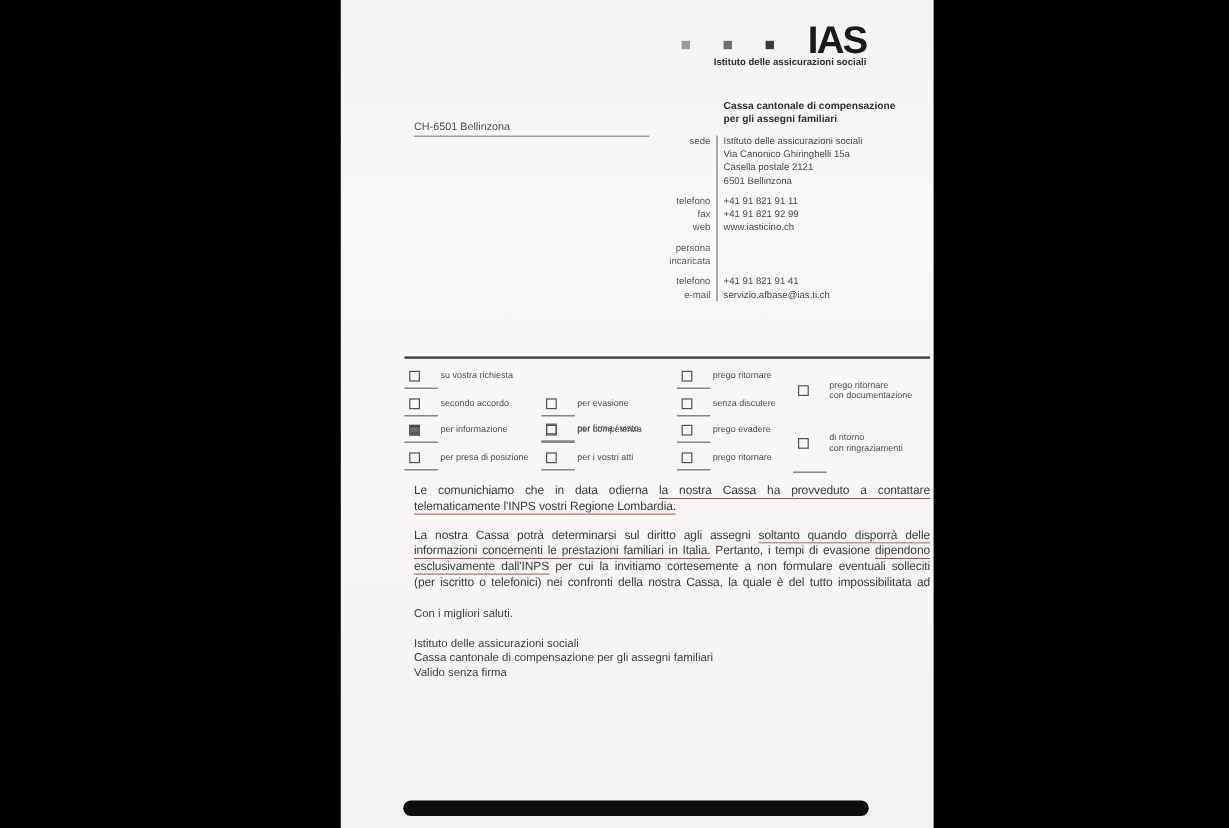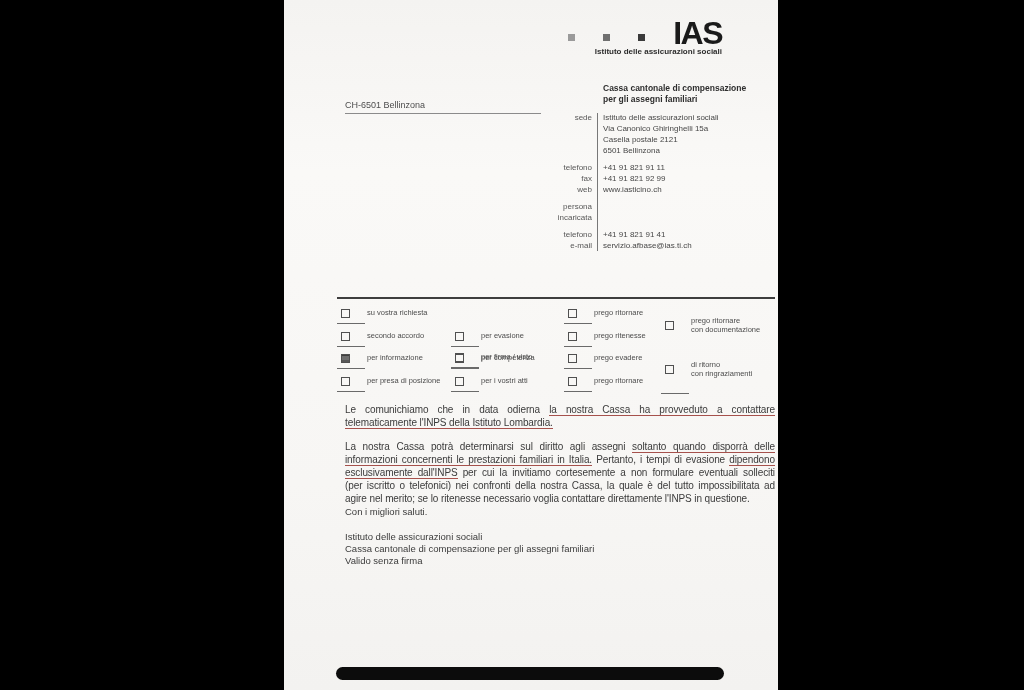--- a/index.html
+++ b/index.html
@@ -176,21 +176,21 @@
         <div class="lab">per i vostri atti</div>
         <div class="uline"></div>
       </div>
       <div class="opt" style="left: 280px; top: 308px;">
         <div class="cb"></div>
         <div class="lab">prego ritornare</div>
         <div class="uline"></div>
       </div>
       <div class="opt" style="left: 280px; top: 331px;">
         <div class="cb"></div>
-        <div class="lab">prego ritenesse</div>
+        <div class="lab">senza discutere</div>
         <div class="uline"></div>
       </div>
       <div class="opt" style="left: 280px; top: 353px;">
         <div class="cb"></div>
         <div class="lab">prego evadere</div>
         <div class="uline"></div>
       </div>
       <div class="opt" style="left: 280px; top: 376px;">
         <div class="cb"></div>
         <div class="lab">prego ritornare</div>
@@ -204,27 +204,26 @@
       <div class="opt tall" style="left: 377px; top: 360px;">
         <div class="cb"></div>
         <div class="lab">di ritorno
 con ringraziamenti</div>
         <div class="uline"></div>
       </div>
     </div>
 
   <div class="bodytext">
       <div class="line j"><span>Le comunichiamo che in data odierna </span><span class="useg" style="border-bottom-color: rgb(166, 81, 76);">la nostra Cassa ha provveduto a contattare</span></div>
-      <div class="line"><span class="useg" style="border-bottom-color: rgb(166, 81, 76);">telematicamente l'INPS della Istituto Lombardia.</span></div>
+      <div class="line"><span class="useg" style="border-bottom-color: rgb(166, 81, 76);">telematicamente l'INPS vostri Regione Lombardia.</span></div>
       <div class="pgap"></div>
       <div class="line j"><span>La nostra Cassa potrà determinarsi sul diritto agli assegni </span><span class="useg" style="border-bottom-color: rgb(166, 81, 76); margin-top: 48px;">soltanto quando disporrà delle</span></div>
       <div class="line j"><span class="useg" style="border-bottom-color: rgb(166, 81, 76);">informazioni concernenti le prestazioni familiari in Italia.</span><span> Pertanto, i tempi di evasione </span><span class="useg" style="border-bottom-color: rgb(166, 81, 76);">dipendono</span></div>
       <div class="line j"><span class="useg" style="border-bottom-color: rgb(166, 81, 76);">esclusivamente dall'INPS</span><span> per cui la invitiamo cortesemente a non formulare eventuali solleciti</span></div>
       <div class="line j"><span>(per iscritto o telefonici) nei confronti della nostra Cassa, la quale è del tutto impossibilitata ad</span></div>
-      <div class="line"><span>agire nel merito; se lo ritenesse necessario voglia contattare direttamente l'INPS in questione.</span></div>
     </div>
 
   <div class="closing">Con i migliori saluti.</div>
   <div class="signature">
       <div>Istituto delle assicurazioni sociali</div>
       <div>Cassa cantonale di compensazione per gli assegni familiari</div>
       <div>Valido senza firma</div>
     </div>
 
 </div>

